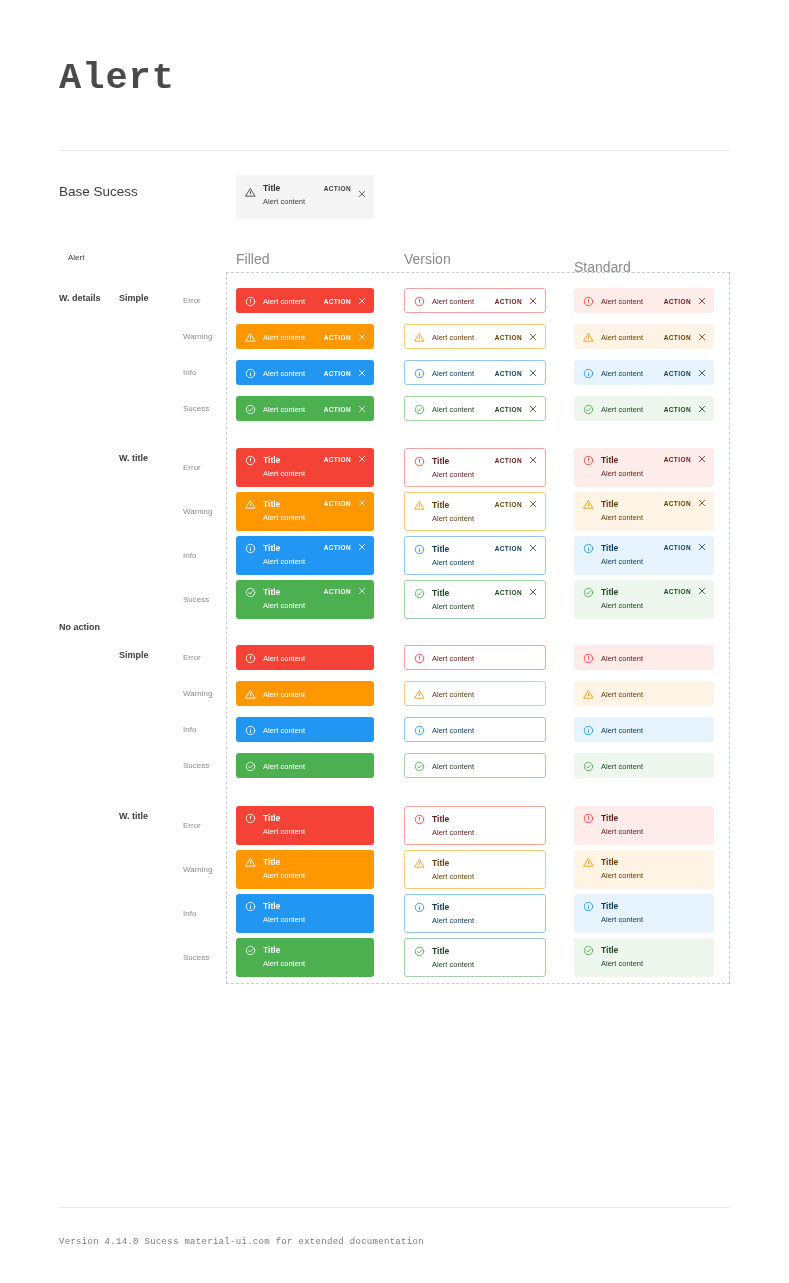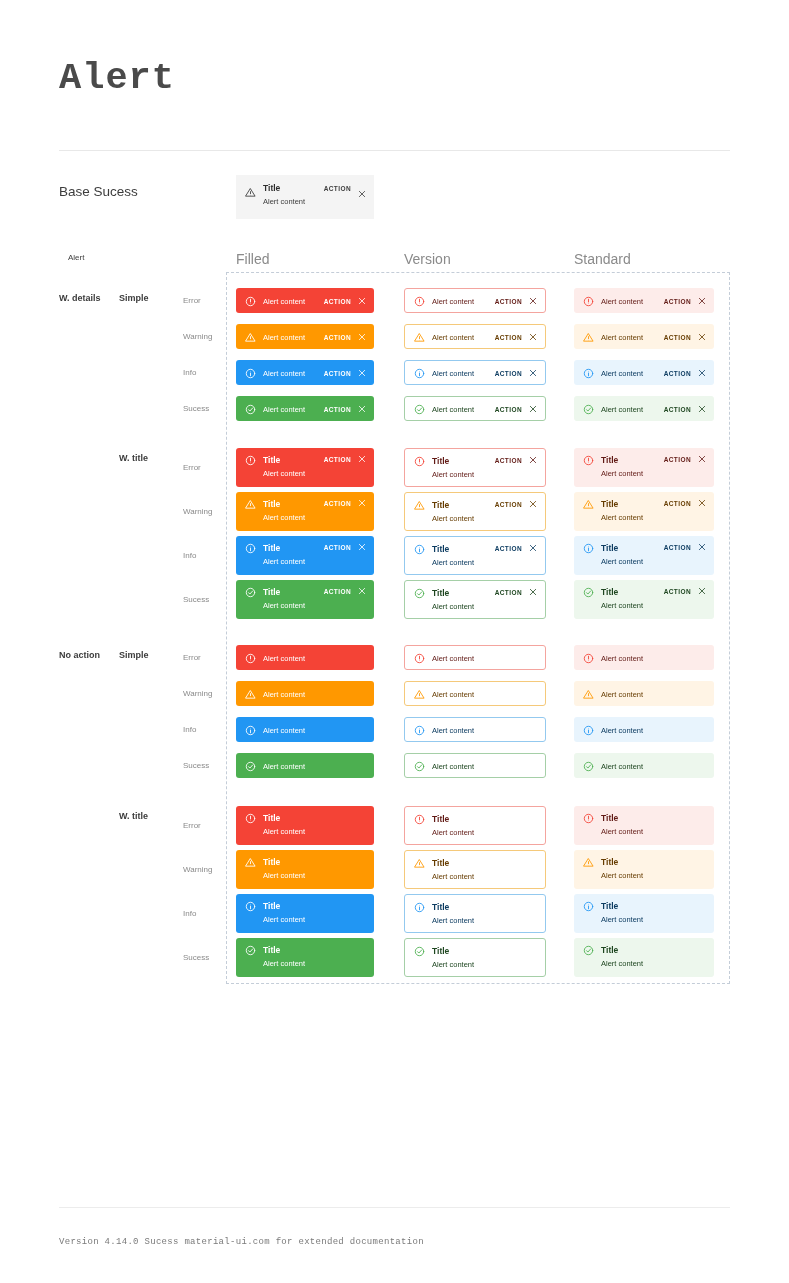--- a/index.html
+++ b/index.html
@@ -175,33 +175,33 @@
     </span>
   </div>
 
   <div class="sec-label alert">Alert</div>
 
   <div class="dashed-box"></div>
 
   <div id="dyn">
       <div class="col-head" style="left:236px;top:251px">Filled</div>
       <div class="col-head" style="left:404px;top:251px">Version</div>
-      <div class="col-head" style="left:574px;top:251px">Standard</div>
+      <div class="col-head" style="left:574px;top:259px">Standard</div>
       <div class="group-label" style="left:59px;top:293px">W. details</div>
       <div class="group-label" style="left:119px;top:293px">Simple</div>
       <div class="sev-label" style="left:183px;top:295.5px">Error</div>
       <div class="sev-label" style="left:183px;top:331.5px">Warning</div>
       <div class="sev-label" style="left:183px;top:367.5px">Info</div>
       <div class="sev-label" style="left:183px;top:403.5px">Sucess</div>
       <div class="group-label" style="left:119px;top:453px">W. title</div>
       <div class="sev-label" style="left:183px;top:462.5px">Error</div>
       <div class="sev-label" style="left:183px;top:506.5px">Warning</div>
       <div class="sev-label" style="left:183px;top:550.5px">Info</div>
       <div class="sev-label" style="left:183px;top:594.5px">Sucess</div>
-      <div class="group-label" style="left:59px;top:650px">No action</div>
+      <div class="group-label" style="left:59px;top:622px">No action</div>
       <div class="group-label" style="left:119px;top:650px">Simple</div>
       <div class="sev-label" style="left:183px;top:652.5px">Error</div>
       <div class="sev-label" style="left:183px;top:688.5px">Warning</div>
       <div class="sev-label" style="left:183px;top:724.5px">Info</div>
       <div class="sev-label" style="left:183px;top:760.5px">Sucess</div>
       <div class="group-label" style="left:119px;top:811px">W. title</div>
       <div class="sev-label" style="left:183px;top:820.5px">Error</div>
       <div class="sev-label" style="left:183px;top:864.5px">Warning</div>
       <div class="sev-label" style="left:183px;top:908.5px">Info</div>
       <div class="sev-label" style="left:183px;top:952.5px">Sucess</div>

